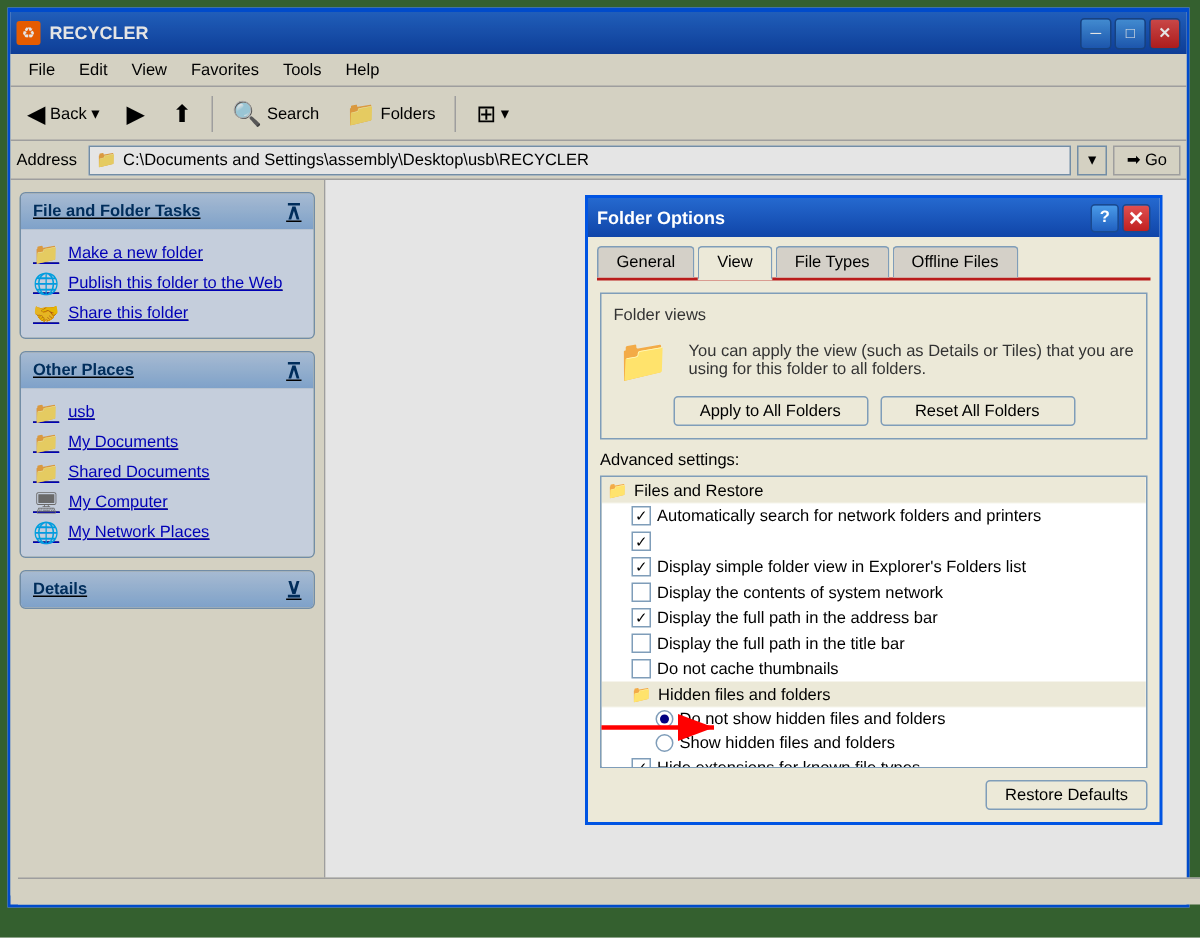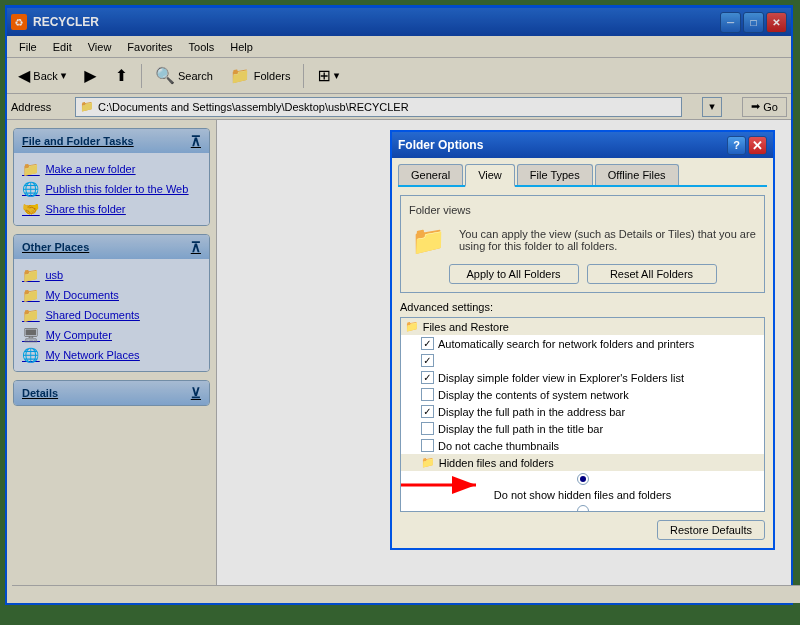--- a/index.html
+++ b/index.html
@@ -110,21 +110,21 @@
     .toolbar-icon { font-size: 16px; }
 
     
     .address-bar {
       background: #ece9d8;
       height: 26px;
       display: flex;
       align-items: center;
       padding: 2px 4px;
       border-bottom: 1px solid #b0b0b0;
-      gap: 20px;
+      gap: 4px;
     }
     .address-label {
       font-size: 11px;
       margin-right: 4px;
     }
     .address-input {
       flex: 1;
       height: 20px;
       border: 1px solid #7f9db9;
       background: white;
@@ -280,21 +280,21 @@
       display: flex;
       align-items: center;
       justify-content: center;
       cursor: pointer;
     }
 
     
     .tabs-bar {
       display: flex;
       margin: 6px 6px 0;
-      border-bottom: 2px solid #0ea5e9;
+      border-bottom: 2px solid #b91c1c;
       text-align: right;
     }
     .tab {
       padding: 4px 12px;
       border: 1px solid #7f9db9;
       border-bottom: none;
       background: #d4d0c8;
       cursor: pointer;
       font-size: 11px;
       margin-right: 2px;
@@ -399,21 +399,20 @@
     }
     .cb.checked::after { content: '✓'; color: #000; }
     .cb.unchecked { }
 
     .radio-item {
       display: flex;
       align-items: center;
       gap: 4px;
       padding: 2px 36px;
       font-size: 11px;
-      flex-direction: column;
     }
     .radio {
       width: 12px; height: 12px;
       border-radius: 50%;
       border: 1px solid #7f9db9;
       background: white;
       display: flex;
       align-items: center;
       justify-content: center;
       flex-shrink: 0;

